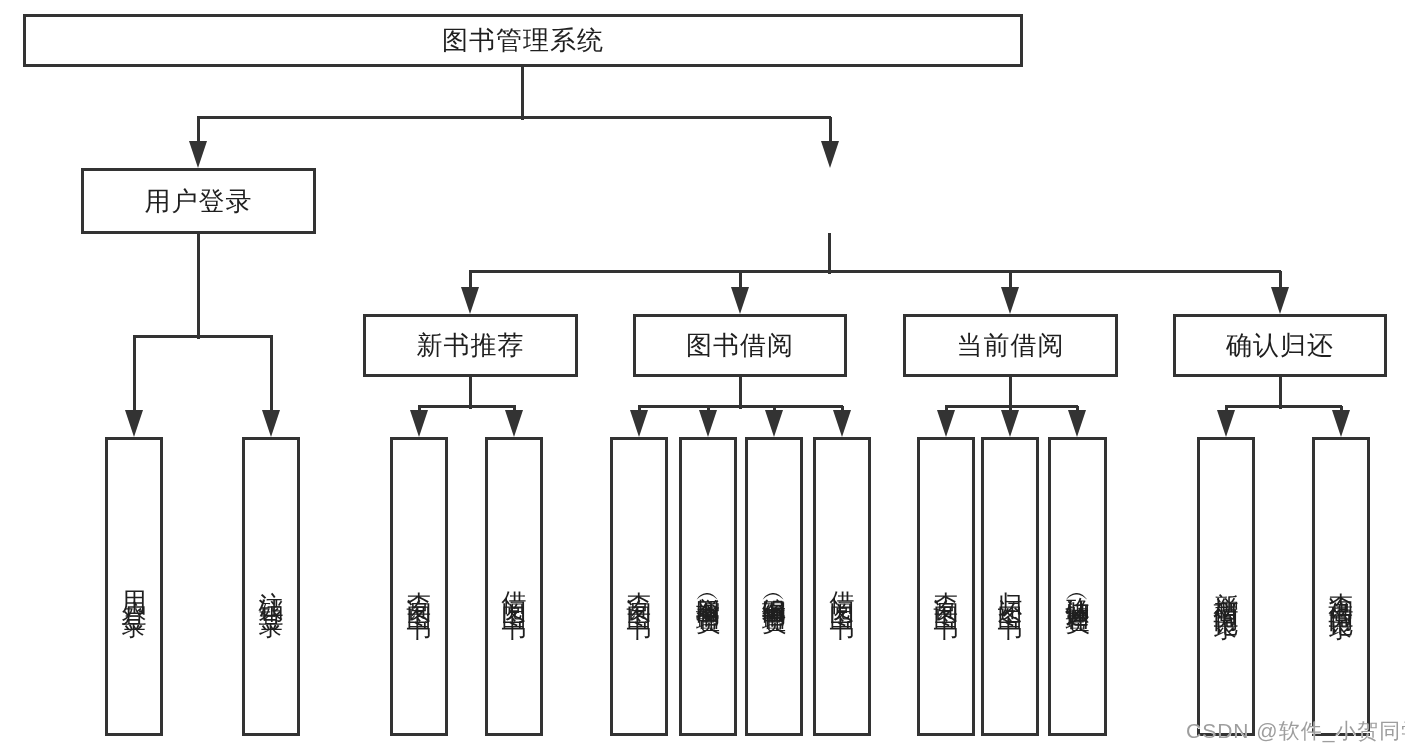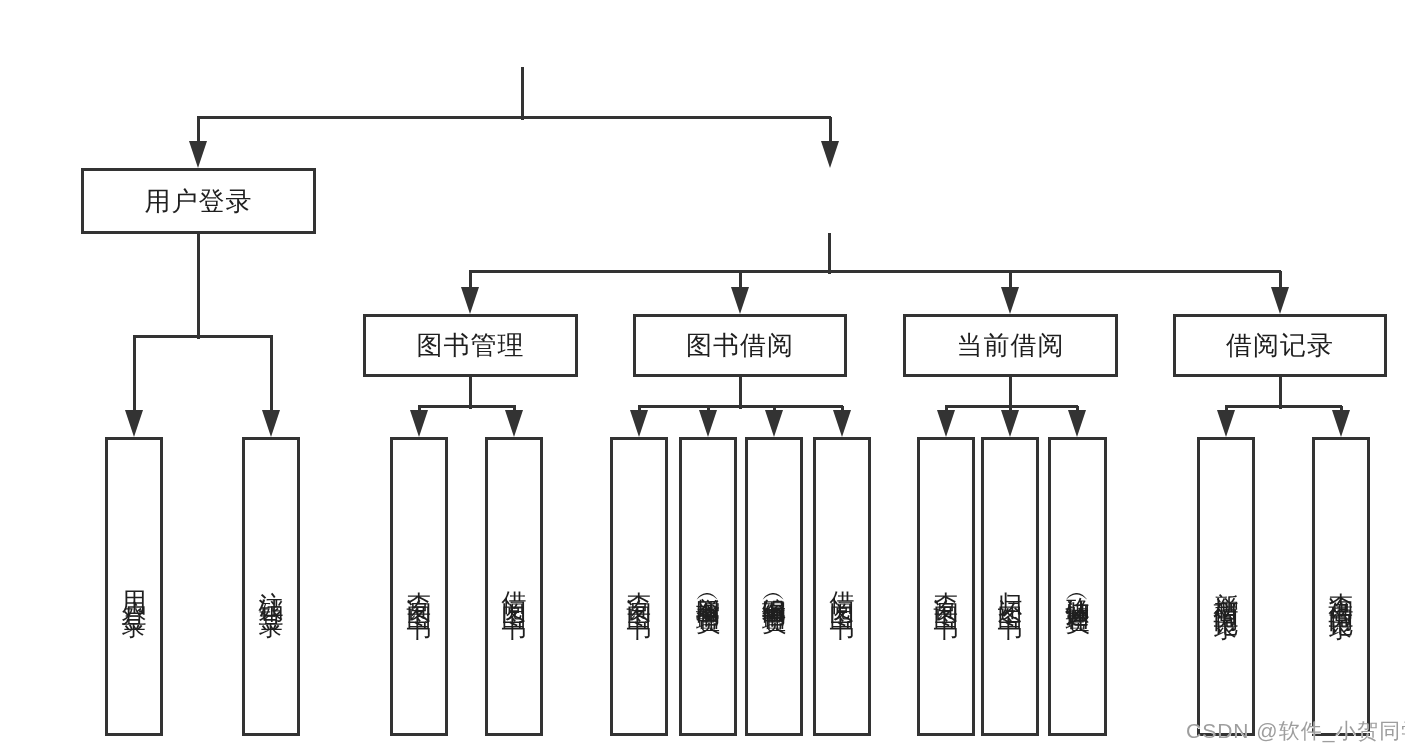--- a/index.html
+++ b/index.html
@@ -76,36 +76,39 @@
     white-space: nowrap;
     z-index: 5;
     text-shadow: 0 1px 0 #ffffff;
   }
 </style>
 </head>
 <body>
 
 <div id="canvas">
 
+  <div class="box" style="left:23px; top:14px; width:1000px; height:53px;">
+    <span>图书管理系统</span>
+  </div>
 
   <div class="box" style="left:81px; top:168px; width:235px; height:66px;">
     <span>用户登录</span>
   </div>
 
   <div class="box" style="left:363px; top:314px; width:215px; height:63px;">
-    <span>图书管理</span>
+    <span>新书推荐</span>
   </div>
   <div class="box" style="left:903px; top:314px; width:215px; height:63px;">
     <span>当前借阅</span>
   </div>
   <div class="box" style="left:633px; top:314px; width:214px; height:63px;">
     <span>图书借阅</span>
   </div>
   <div class="box" style="left:1173px; top:314px; width:214px; height:63px;">
-    <span>借阅记录</span>
+    <span>确认归还</span>
   </div>
 
   <div class="leaf" style="left:105px;">
     <span class="vtext">用户登录</span>
   </div>
   <div class="leaf" style="left:242px;">
     <span class="vtext">注销登录</span>
   </div>
   <div class="leaf" style="left:390px;">
     <span class="vtext">查询图书</span>

